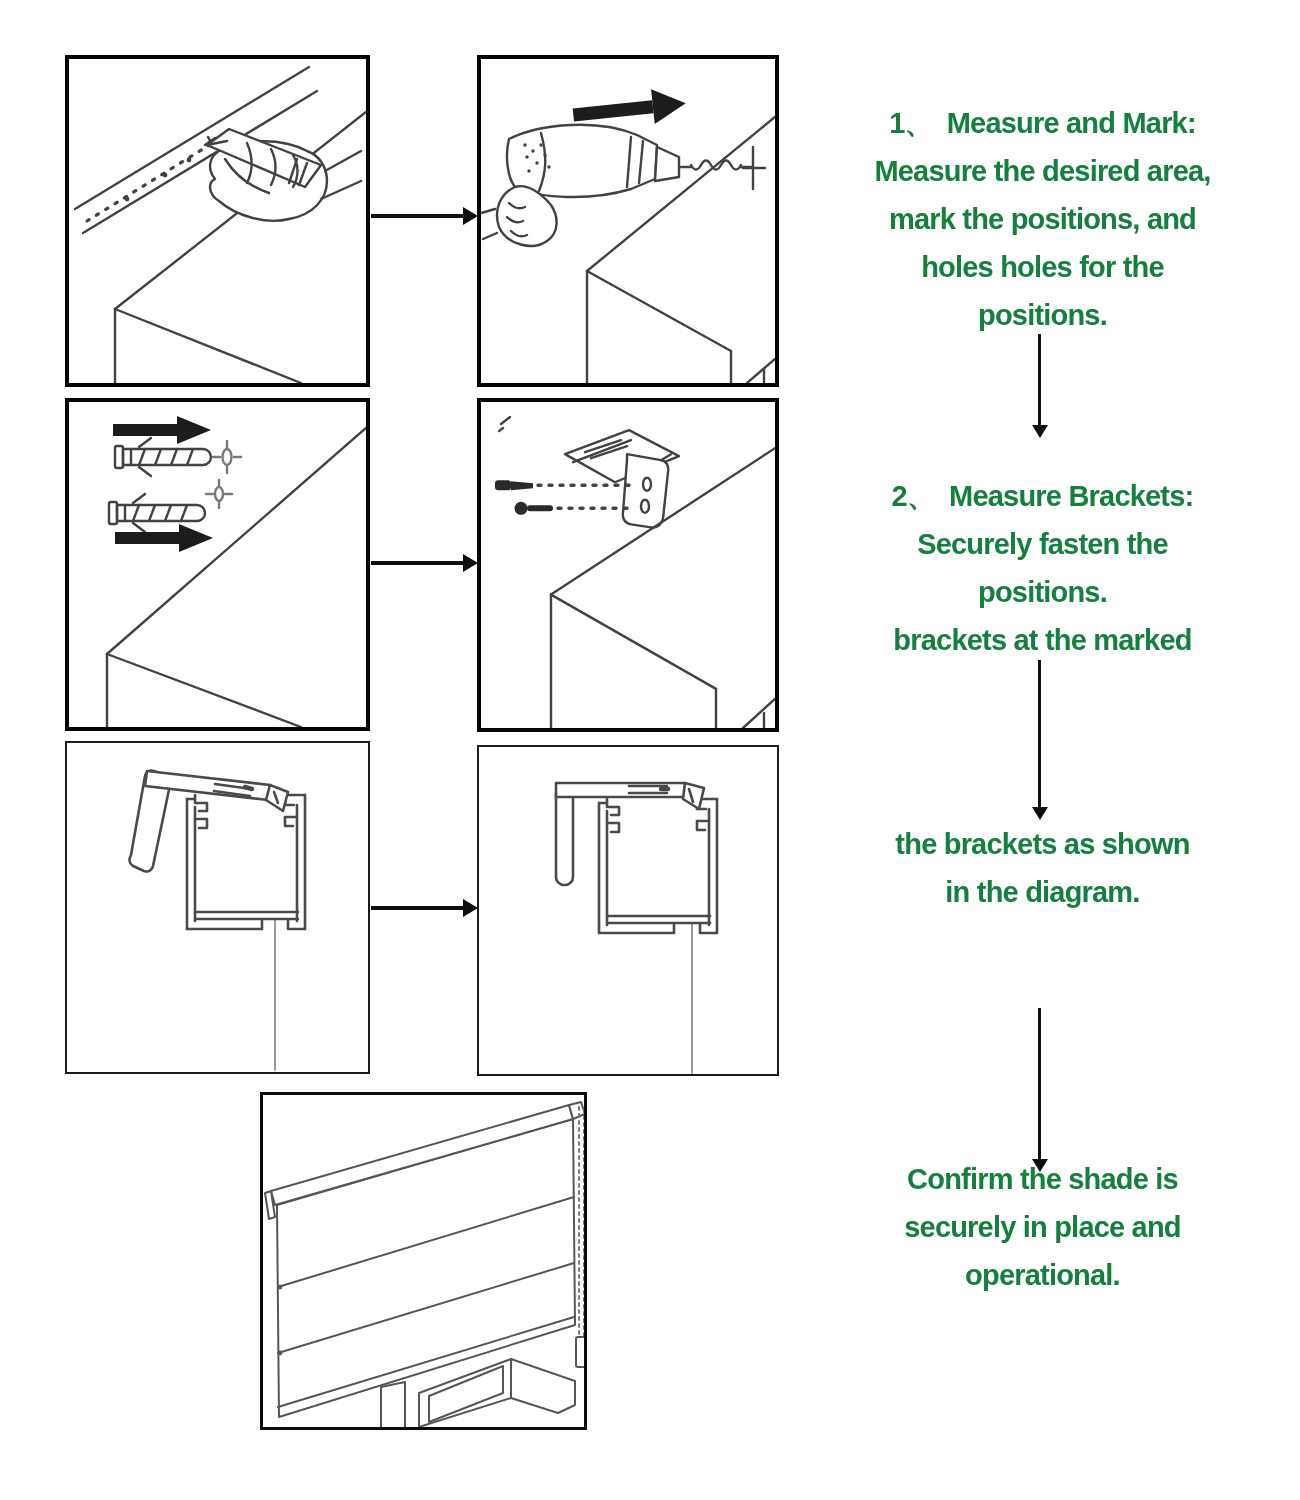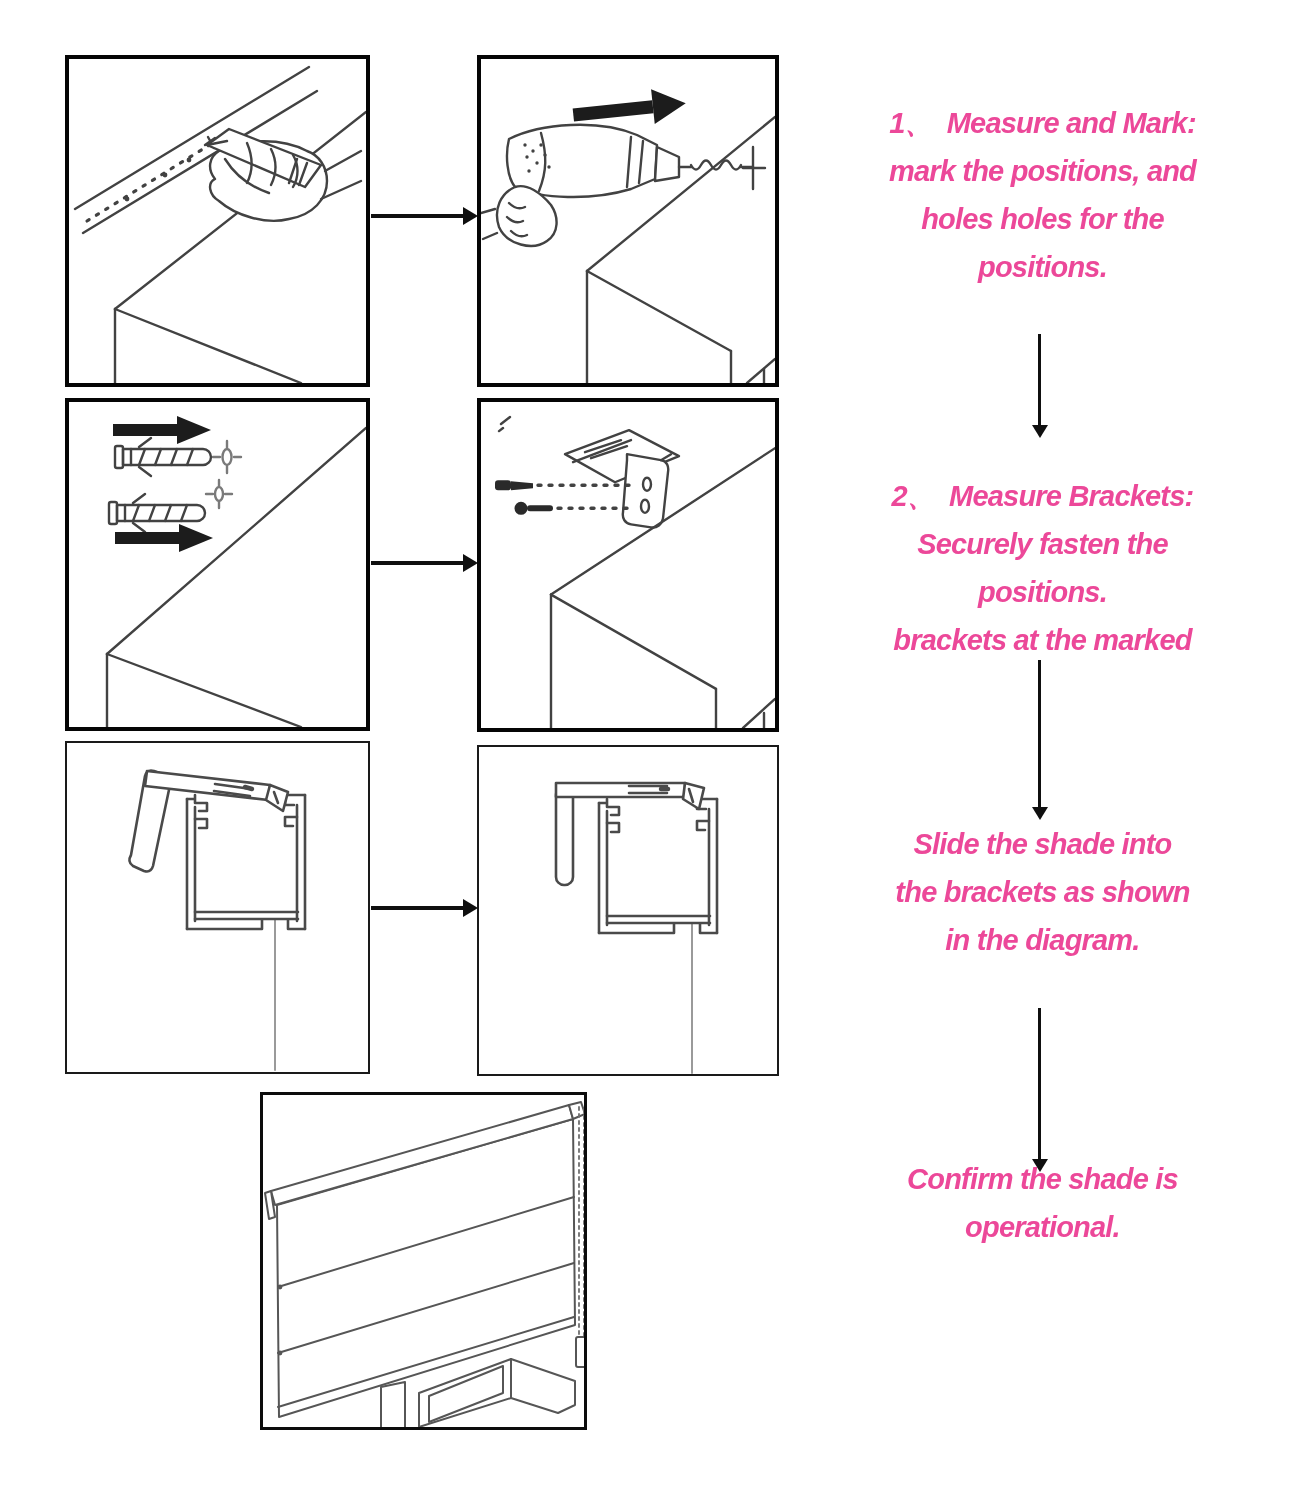--- a/index.html
+++ b/index.html
@@ -13,21 +13,21 @@
   .panel svg{display:block;width:100%;height:100%;}
   
   .harrow{position:absolute;height:4px;background:#0f0f0f;}
   .harrow::after{content:"";position:absolute;right:-15px;top:50%;transform:translateY(-50%);
     border-top:9px solid transparent;border-bottom:9px solid transparent;border-left:15px solid #0f0f0f;}
   
   .varrow{position:absolute;width:3px;background:#0f0f0f;}
   .varrow::after{content:"";position:absolute;left:50%;bottom:-12px;transform:translateX(-50%);
     border-left:8px solid transparent;border-right:8px solid transparent;border-top:13px solid #0f0f0f;}
   
-  .steps{position:absolute;left:845px;top:0;width:395px;height:1500px;color:#ec4899;font-style:italic;}
+  .steps{position:absolute;left:845px;top:0;width:395px;height:1500px;color:#15803d;}
   .step{position:absolute;left:0;width:100%;text-align:center;
         font-weight:700;font-size:29px;line-height:48px;letter-spacing:-0.8px;}
   .step .num{margin-right:14px;}
   .s1{top:99px;}  .s2{top:472px;}  .s3{top:820px;}  .s4{top:1155px;}
   .va1{left:1038px;top:334px;height:92px;}
   .va2{left:1038px;top:660px;height:148px;}
   .va3{left:1038px;top:1008px;height:152px;}
   .ha1{left:371px;top:214px;width:92px;}
   .ha2{left:371px;top:561px;width:92px;}
   .ha3{left:371px;top:906px;width:92px;}
@@ -267,37 +267,38 @@
     </svg>
   </div>
 
   <div class="harrow ha1"></div>
   <div class="harrow ha2"></div>
   <div class="harrow ha3"></div>
 
   <div class="steps">
     <div class="step s1">
       <div><span class="num">1、</span><span>Measure and Mark:</span></div>
+      <div>Measure the desired area,</div>
       <div>mark the positions, and</div>
       <div>holes holes for the</div>
       <div>positions.</div>
     </div>
     <div class="step s2">
       <div><span class="num">2、</span><span>Measure Brackets:</span></div>
       <div>Securely fasten the</div>
       <div>positions.</div>
       <div>brackets at the marked</div>
     </div>
     <div class="step s3">
-      <div>Slide the shade into</div>
       <div>the brackets as shown</div>
       <div>in the diagram.</div>
     </div>
     <div class="step s4">
       <div>Confirm the shade is</div>
+      <div>securely in place and</div>
       <div>operational.</div>
     </div>
   </div>
 
   <div class="varrow va1"></div>
   <div class="varrow va2"></div>
   <div class="varrow va3"></div>
 
 </div>
 

